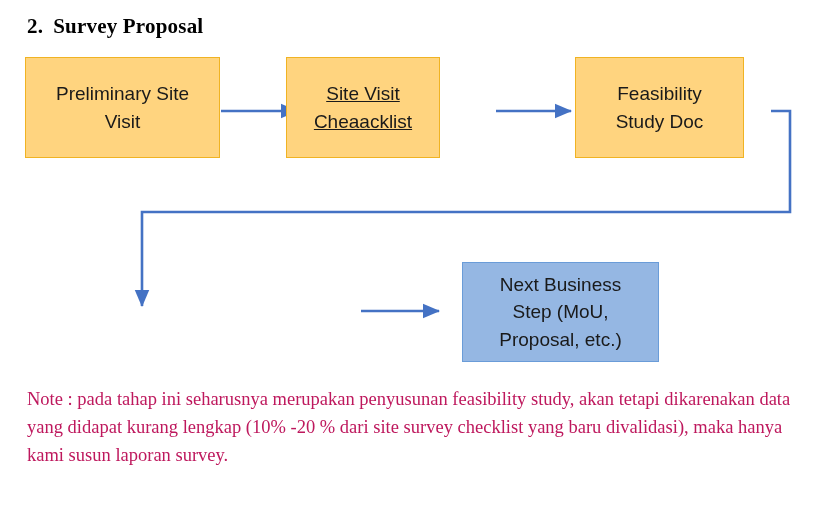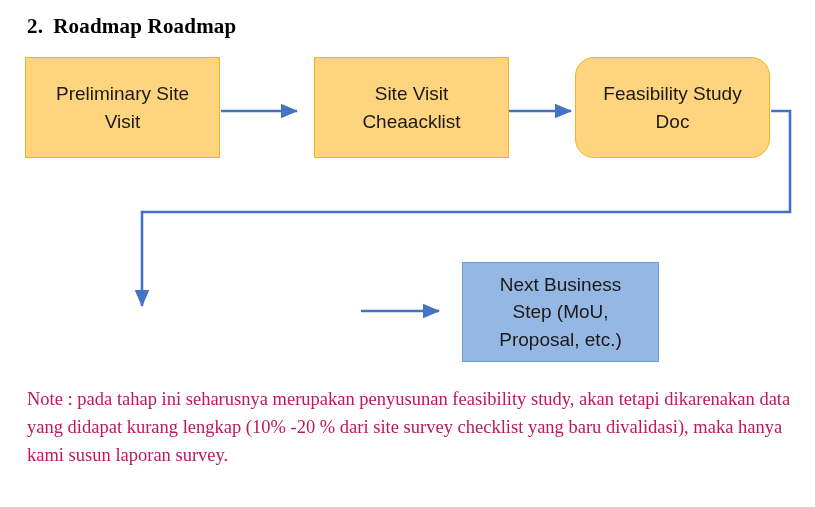--- a/index.html
+++ b/index.html
@@ -77,21 +77,21 @@
     color: #be185d;
     text-align: left;
   }
 </style>
 </head>
 <body>
 
 <div id="page">
 
   <div class="heading">
-    <span class="num">2.</span><span>Roadmap Roadmap</span>
+    <span class="num">2.</span><span>Survey Proposal</span>
   </div>
 
   <svg class="connectors" viewBox="0 0 815 507">
     <defs>
       <marker id="arrowhead" markerWidth="7" markerHeight="7" refX="6.2" refY="3.2" orient="auto" markerUnits="strokeWidth">
         <path d="M 0 0.4 L 6.6 3.2 L 0 6 z" fill="#4472C4"></path>
       </marker>
     </defs>
 
     <line x1="221" y1="111" x2="297" y2="111" stroke="#4472C4" stroke-width="2.6" marker-end="url(#arrowhead)"></line>
@@ -100,25 +100,25 @@
 
     <polyline points="771,111 790,111 790,212 142,212 142,306" fill="none" stroke="#4472C4" stroke-width="2.6" marker-end="url(#arrowhead)"></polyline>
 
     <line x1="361" y1="311" x2="439" y2="311" stroke="#4472C4" stroke-width="2.6" marker-end="url(#arrowhead)"></line>
   </svg>
 
   <div class="node orange" style="left:25px; top:57px; width:195px; height:101px;">
     <span class="label">Preliminary Site Visit</span>
   </div>
 
-  <div class="node orange" style="left:314px; top:57px; width:195px; height:101px;">
+  <div class="node orange" style="left:286px; top:57px; width:154px; height:101px;text-decoration:underline;">
     <span class="label">Site Visit Cheaacklist</span>
   </div>
 
-  <div class="node orange" style="left:575px; top:57px; width:195px; height:101px;border-radius:19px;">
+  <div class="node orange" style="left:575px; top:57px; width:169px; height:101px;">
     <span class="label">Feasibility Study Doc</span>
   </div>
 
 
   <div class="node blue" style="left:443px; top:262px; width:197px; height:100px;margin-left:19px;">
     <span class="label">Next Business Step (MoU, Proposal, etc.)</span>
   </div>
 
   <div class="note">Note : pada tahap ini seharusnya merupakan penyusunan feasibility study, akan tetapi dikarenakan data yang didapat kurang lengkap (10% -20 % dari site survey checklist yang baru divalidasi), maka hanya kami susun laporan survey.</div>
 

